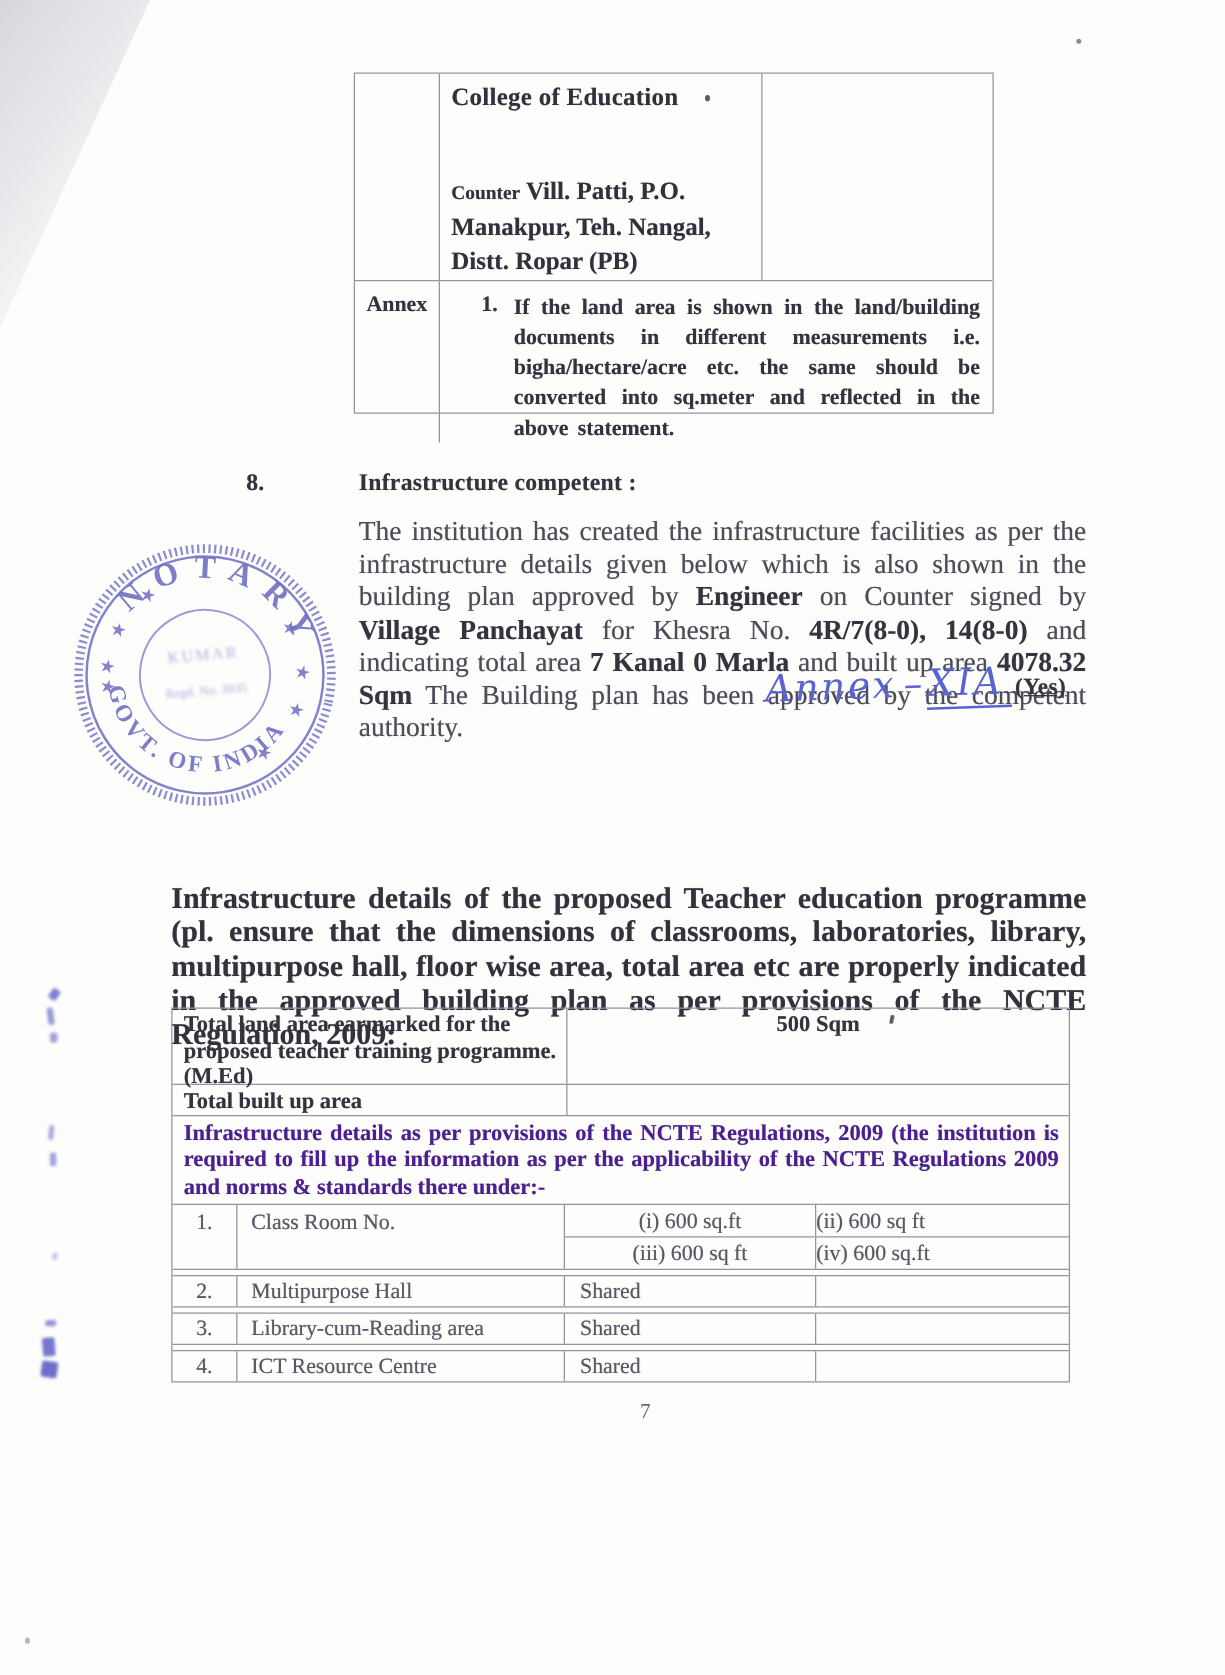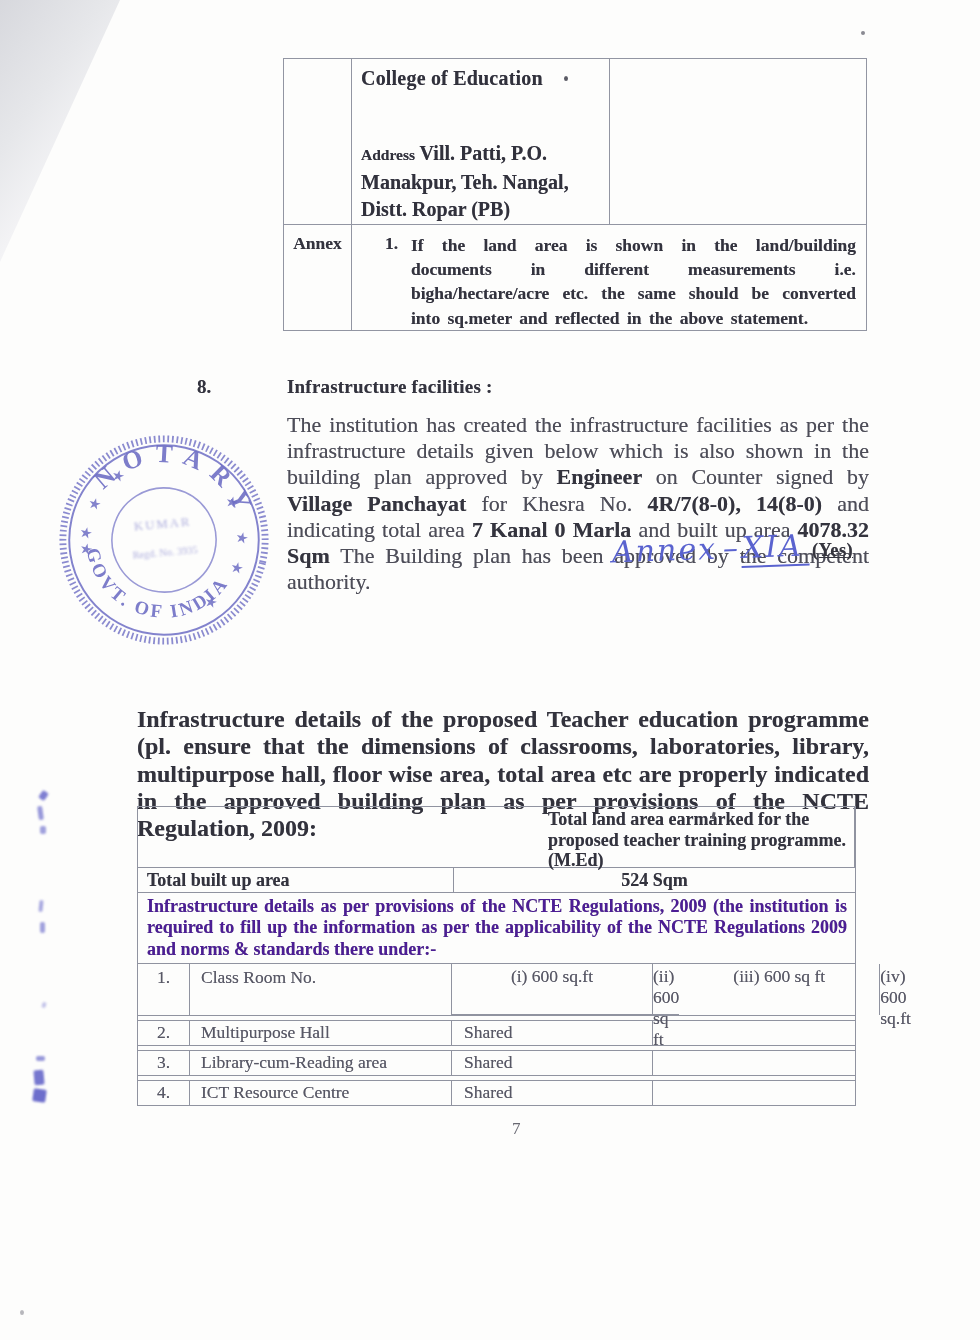--- a/index.html
+++ b/index.html
@@ -12,21 +12,21 @@
   
   .corner-shadow{
     position:absolute;left:0;top:0;width:150px;height:290px;
     background:linear-gradient(125deg,#d7d8dd 0%,#e6e7ea 30%,#f4f4f6 52%,rgba(255,255,255,0) 70%);
     clip-path:polygon(0 0,120px 0,0 262px);
   }
   .txt-soft{text-shadow:0 0 .6px rgba(60,60,75,.55);}
 
   
   .header-table{
-    position:absolute;left:283px;top:58px;width:584px;height:273px;
+    position:absolute;left:283px;top:58px;width:512px;height:273px;
     border:1.4px solid #9295a2;display:flex;flex-direction:column;box-sizing:border-box;
   }
   .ht-row1{height:177px;display:flex;border-bottom:1.4px solid #9295a2;box-sizing:border-box;}
   .ht-row2{flex:1;display:flex;box-sizing:border-box;}
   .ht-c1{width:68px;border-right:1.4px solid #9295a2;box-sizing:border-box;flex:none;}
   .ht-c2{width:258px;border-right:1.4px solid #9295a2;box-sizing:border-box;padding:8px 6px 0 9px;flex:none;}
   .ht-c3{flex:1;}
   .college-title{font-size:20px;font-weight:700;color:#31313c;letter-spacing:.2px;}
   .college-address{margin-top:50px;font-size:20px;font-weight:700;color:#31313c;line-height:27.5px;}
   .addr-label{font-size:15.5px;}
@@ -76,21 +76,21 @@
   .it-rowB{display:flex;height:25px;border-bottom:1.4px solid #9093a0;box-sizing:border-box;font-family:Liberation Serif, serif;}
   .it-label{width:316px;border-right:1.4px solid #9093a0;box-sizing:border-box;padding:2px 8px 0 9px;
             font-size:18px;font-weight:700;color:#33333e;line-height:20.5px;flex:none;}
   .it-value{flex:1;text-align:center;padding-top:2px;font-size:18px;font-weight:700;color:#33333e;}
   .it-rowC{border-bottom:1.4px solid #9093a0;padding:3px 8px 3px 9px;
            font-size:18px;font-weight:700;color:#4c1d95;line-height:21.3px;text-align:justify;}
   .grayt{color:#585866;}
   .it-rowD{display:flex;height:52px;border-bottom:1.4px solid #9093a0;box-sizing:border-box;font-size:17.5px;}
   .d-sn{width:52px;border-right:1.4px solid #9093a0;box-sizing:border-box;text-align:center;padding-top:3px;flex:none;}
   .d-name{width:262px;border-right:1.4px solid #9093a0;box-sizing:border-box;padding:3px 0 0 11px;flex:none;}
-  .d-vals{flex:1;display:flex;flex-direction:row;}
+  .d-vals{flex:1;display:flex;flex-direction:column;}
   .d-vrow{flex:1;display:flex;}
   .d-vrow.first{border-bottom:1.4px solid #9093a0;}
   .d-v1{width:201px;border-right:1.4px solid #9093a0;box-sizing:border-box;text-align:center;padding-top:2px;flex:none;}
   .d-v2{flex:1;padding-top:2px;}
   .spacer{height:4px;border-bottom:1.4px solid #9093a0;}
   .it-rowS{display:flex;height:25px;border-bottom:1.4px solid #9093a0;box-sizing:border-box;font-size:17.5px;}
   .it-rowS.last{border-bottom:none;height:24px;}
   .s-sn{width:52px;border-right:1.4px solid #9093a0;box-sizing:border-box;text-align:center;padding-top:1px;flex:none;}
   .s-name{width:262px;border-right:1.4px solid #9093a0;box-sizing:border-box;padding:1px 0 0 11px;flex:none;}
   .s-val{width:201px;border-right:1.4px solid #9093a0;box-sizing:border-box;padding:1px 0 0 12px;flex:none;}
@@ -107,37 +107,37 @@
 
 <div class="page">
 
   <div class="corner-shadow"></div>
 
   <div class="header-table txt-soft">
     <div class="ht-row1">
       <div class="ht-c1"></div>
       <div class="ht-c2">
         <div class="college-title">College of Education</div>
-        <div class="college-address"><span class="addr-label">Address</span><span> Vill. Patti, P.O. Manakpur, Teh. Nangal, Distt. Ropar (PB)</span></div>
+        <div class="college-address"><span class="addr-label">Counter</span><span> Vill. Patti, P.O. Manakpur, Teh. Nangal, Distt. Ropar (PB)</span></div>
       </div>
       <div class="ht-c3"></div>
     </div>
     <div class="ht-row2">
       <div class="ht-c1">
         <div class="note-label">Annex</div>
       </div>
       <div class="note-cell">
         <div class="note-num">1.</div>
         <div class="note-text">If the land area is shown in the land/building documents in different measurements i.e. bigha/hectare/acre etc. the same should be converted into sq.meter and reflected in the above statement.</div>
       </div>
     </div>
   </div>
 
   <div class="sec-num txt-soft">8.</div>
-  <div class="sec-heading txt-soft">Infrastructure facilities :</div>
+  <div class="sec-heading txt-soft">Infrastructure competent :</div>
 
   <div class="body-para txt-soft"><span>The institution has created the infrastructure facilities as per the infrastructure details given below which is also shown in the building plan approved by </span><span class="b">Engineer</span><span> on Counter signed by </span><span class="b">Village Panchayat</span><span> for Khesra No.  </span><span class="b">4R/7(8-0), 14(8-0)</span><span> and indicating total  area  </span><span class="b">7 Kanal 0 Marla</span><span> and built up  area </span><span class="b">4078.32 Sqm</span><span>  The Building plan has been approved by the competent authority.</span></div>
 
   <div class="annex"><span>Annex</span><span class="dash">–</span><span class="ref">XIA</span></div>
   <div class="yes txt-soft">(Yes)</div>
 
   <svg class="stamp" viewBox="0 0 220 220">
     <defs>
       <filter id="inkblur">
           <feGaussianBlur stdDeviation="1.2"></feGaussianBlur>
@@ -168,24 +168,24 @@
       <text x="110" y="98" font-size="13" letter-spacing="2">KUMAR</text>
       <text x="110" y="126" font-size="10.5">Regd. No. 3935</text>
     </g>
   </svg>
 
   <div class="infra-para txt-soft">Infrastructure details of the  proposed Teacher education programme (pl. ensure that the dimensions of classrooms, laboratories, library, multipurpose hall, floor wise area, total area etc are properly indicated in the approved building plan as per provisions of the NCTE Regulation, 2009:</div>
 
   <div class="infra-table txt-soft">
     <div class="it-rowA">
       <div class="it-label">Total land area earmarked for the proposed teacher training programme. (M.Ed)</div>
+      <div class="it-value">500 Sqm</div>
     </div>
     <div class="it-rowB">
       <div class="it-label">Total built up area</div>
-      <div class="it-value">524 Sqm</div>
     </div>
     <div class="it-rowC">Infrastructure details as per provisions of the NCTE Regulations, 2009 (the institution is required to fill up the information as per the applicability of the NCTE Regulations 2009 and norms &amp; standards there under:-</div>
 
     <div class="it-rowD grayt">
       <div class="d-sn">1.</div>
       <div class="d-name">Class Room No.</div>
       <div class="d-vals">
         <div class="d-vrow first">
           <div class="d-v1">(i)  600 sq.ft</div>
           <div class="d-v2">(ii) 600 sq ft</div>

